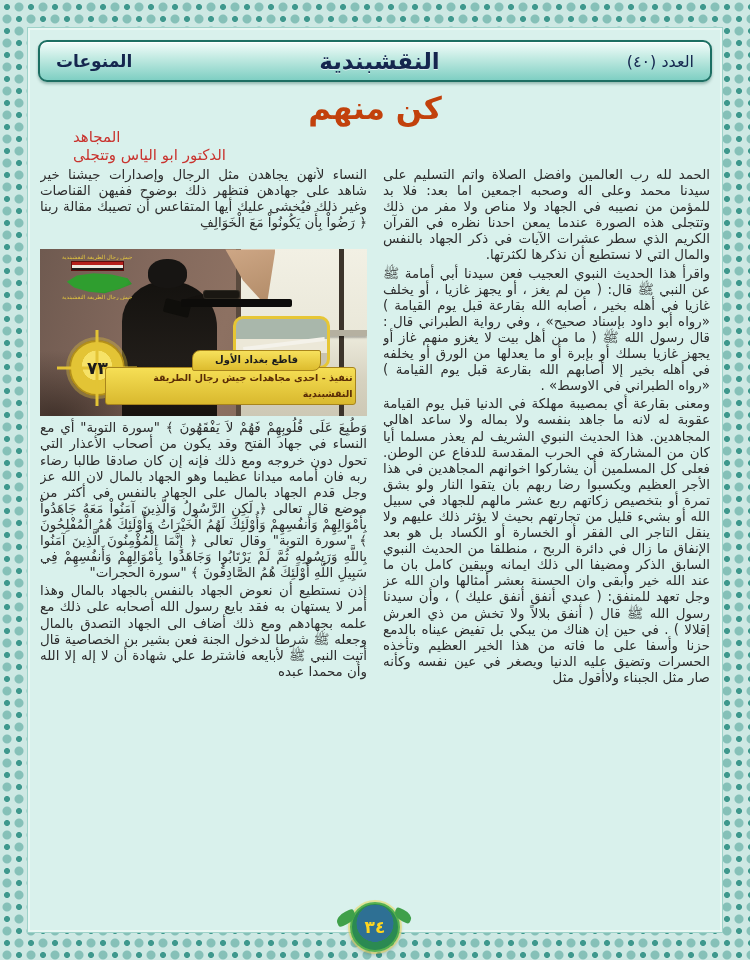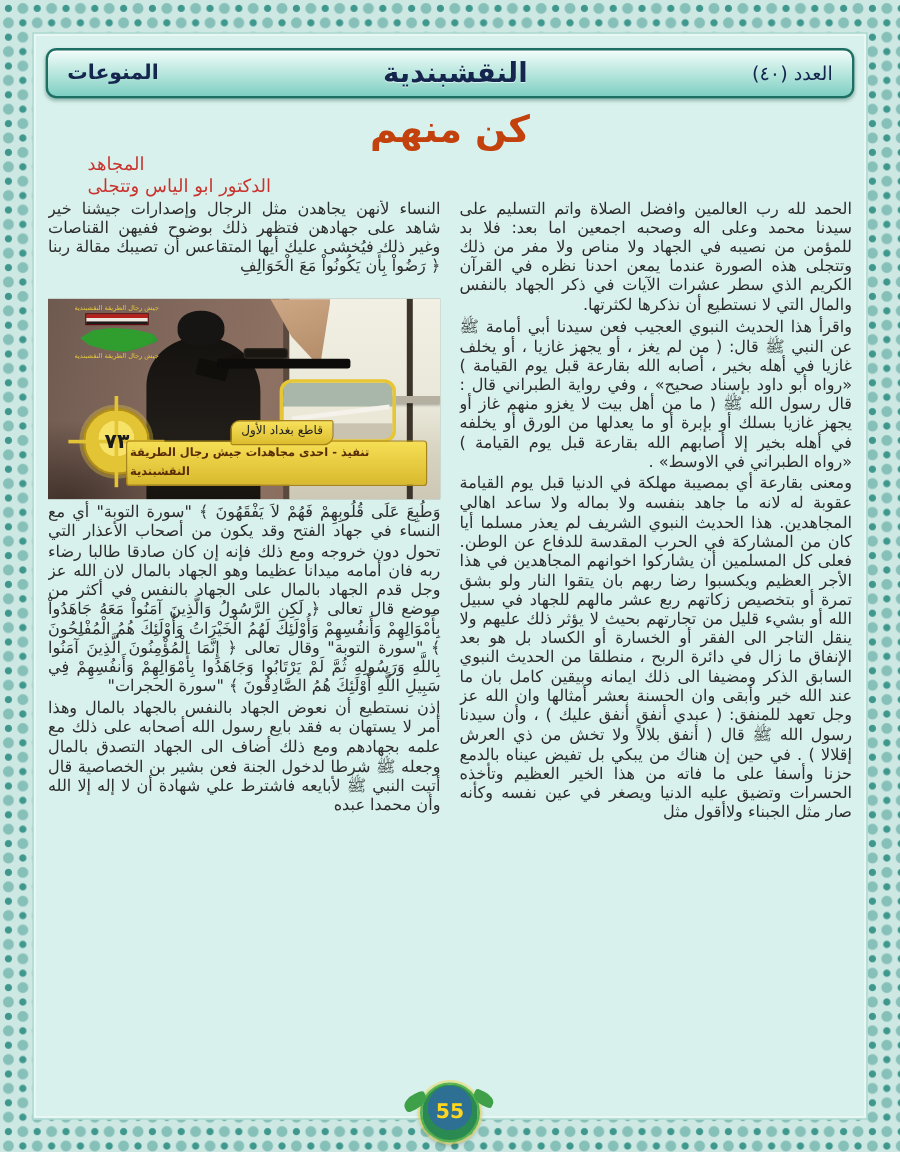--- a/index.html
+++ b/index.html
@@ -157,29 +157,29 @@
     overflow:hidden;
   }
   .inset::before{
     content:""; position:absolute; left:8%; top:48%; width:90%; height:4px;
     background:#f4f2ea; transform:rotate(-7deg);
   }
   .sector-label{
     position:absolute; left:46.5%; top:60.5%;
     background:linear-gradient(#f7e15c,#ddbc2e);
     border:1px solid #a8851c; border-radius:8px 2px 8px 2px;
-    color:#1c1c1c; font-size:10px; font-weight:normal;
-    padding:1px 8px; white-space:nowrap; direction:rtl; z-index:3;
+    color:#1c1c1c; font-size:10px; font-weight:bold;
+    padding:1px 22px; white-space:nowrap; direction:rtl; z-index:3;
   }
   .caption-strip{
     position:absolute; left:20%; right:3.5%; top:70.5%;
     background:linear-gradient(#f6df55,#d9b92e);
     border:1px solid #a8851c; border-radius:3px;
     color:#5a2c06; font-size:9.5px; font-weight:bold;
-    text-align:left; padding:2px 2px; direction:rtl; z-index:2;
+    text-align:right; padding:2px 2px; direction:rtl; z-index:2;
   }
   
   .pagenum{
     position:absolute; left:50%; bottom:8px; transform:translateX(-50%);
     width:46px; height:46px; border-radius:50%;
     background:radial-gradient(circle at 50% 42%, #2e7094 0 52%, #2b8a52 53% 100%);
     border:2px solid #57b14e;
     display:flex; align-items:center; justify-content:center;
     color:#ffd61f; font-size:17px; font-weight:bold;
     z-index:6;
@@ -260,15 +260,15 @@
         </div>
 
         <p>وَطُبِعَ عَلَى قُلُوبِهِمْ فَهُمْ لاَ يَفْقَهُونَ ﴾ "سورة التوبة" أي مع النساء في جهاد الفتح وقد يكون من أصحاب الأعذار التي تحول دون خروجه ومع ذلك فإنه إن كان صادقا طالبا رضاء ربه فان أمامه ميدانا عظيما وهو الجهاد بالمال لان الله عز وجل قدم الجهاد بالمال على الجهاد بالنفس في أكثر من موضع قال تعالى ﴿ لَكِنِ الرَّسُولُ وَالَّذِينَ آمَنُواْ مَعَهُ جَاهَدُواْ بِأَمْوَالِهِمْ وَأَنفُسِهِمْ وَأُوْلَئِكَ لَهُمُ الْخَيْرَاتُ وَأُوْلَئِكَ هُمُ الْمُفْلِحُونَ ﴾ "سورة التوبة" وقال تعالى ﴿ إِنَّمَا الْمُؤْمِنُونَ الَّذِينَ آمَنُوا بِاللَّهِ وَرَسُولِهِ ثُمَّ لَمْ يَرْتَابُوا وَجَاهَدُوا بِأَمْوَالِهِمْ وَأَنفُسِهِمْ فِي سَبِيلِ اللَّهِ أُوْلَئِكَ هُمُ الصَّادِقُونَ ﴾ "سورة الحجرات"</p>
         <p>إذن نستطيع أن نعوض الجهاد بالنفس بالجهاد بالمال وهذا أمر لا يستهان به فقد بايع رسول الله أصحابه على ذلك مع علمه بجهادهم ومع ذلك أضاف الى الجهاد التصدق بالمال وجعله ﷺ شرطا لدخول الجنة فعن بشير بن الخصاصية قال أتيت النبي ﷺ لأبايعه فاشترط علي شهادة أن لا إله إلا الله وأن محمدا عبده</p>
       </div>
 
     </div>
   </div>
 
   <div class="pagenum">
-    <span>55</span>
+    <span>٣٤</span>
   </div>
 </div>
 
 </body></html>

